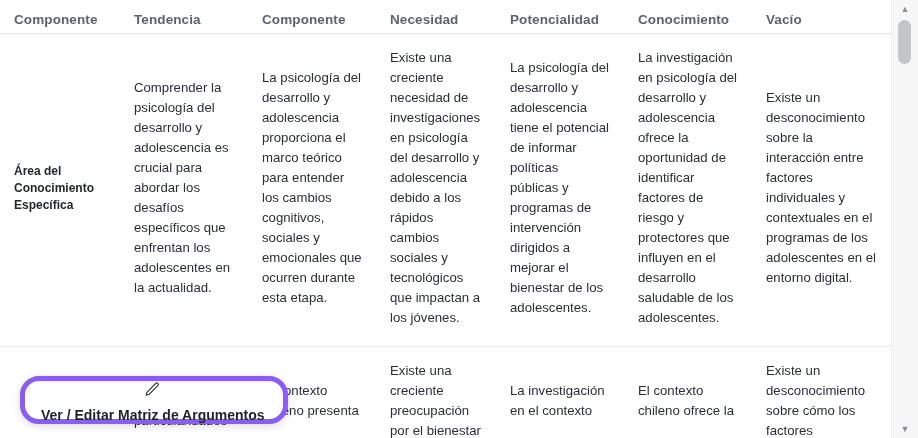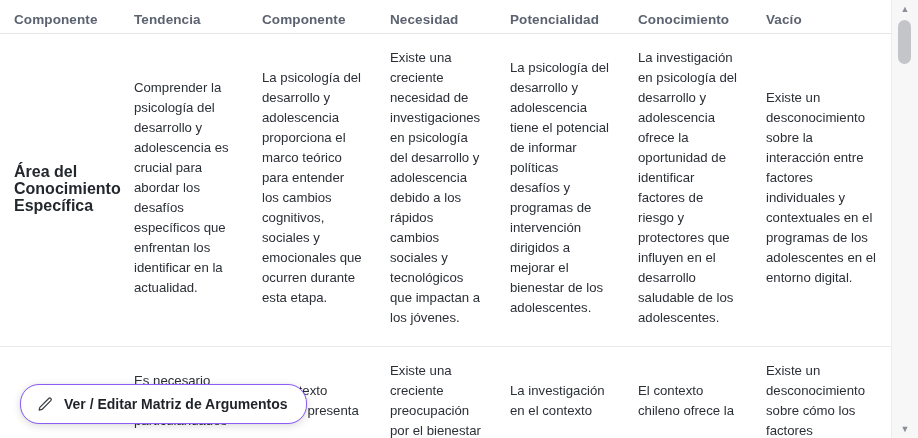--- a/index.html
+++ b/index.html
@@ -50,21 +50,21 @@
     line-height: 20px;
     color: #2b2f36;
     padding: 14px 14px 18px 14px;
     vertical-align: middle;
     border-bottom: 1px solid #e9e9eb;
     background: #ffffff;
   }
   table.matrix td.comp-cell {
     font-weight: bold;
     color: #23272e;
-    font-size: 16px;
+    font-size: 12px;
     line-height: 17px;
   }
   col.c-componente { width: 120px; }
   col.c-necesidad  { width: 128px; }
   col.c-importancia{ width: 128px; }
   col.c-tendencia  { width: 120px; }
   col.c-potencialidad { width: 128px; }
   col.c-oportunidad { width: 128px; }
   col.c-vacio { width: 140px; }
 
@@ -103,28 +103,29 @@
   .fab {
     position: absolute;
     left: 20px;
     bottom: 14px;
     height: 38px;
     display: flex;
     align-items: center;
     gap: 10px;
     padding: 0 18px 0 16px;
     background: #ffffff;
-    border: 1px solid #8b5cf6;
+    border: 5px solid #8b5cf6;
     border-radius: 19px;
     box-shadow: 0 2px 8px rgba(0,0,0,0.14), 0 0 1px rgba(0,0,0,0.16);
     font-size: 14px;
     font-weight: bold;
     color: #1f2329;
     cursor: pointer;
     white-space: nowrap;
+    flex-direction: column;
   }
   .fab .pencil {
     display: inline-flex;
     width: 17px;
     height: 17px;
     color: #3c4149;
   }
   .fab .pencil svg { width: 17px; height: 17px; }
   .fab-label { line-height: 1; }
 </style>
@@ -151,24 +152,24 @@
           <th>Componente</th>
           <th>Necesidad</th>
           <th>Potencialidad</th>
           <th>Conocimiento</th>
           <th>Vacío</th>
         </tr>
       </thead>
       <tbody>
         <tr>
           <td class="comp-cell">Área del Conocimiento Específica</td>
-          <td>Comprender la psicología del desarrollo y adolescencia es crucial para abordar los desafíos específicos que enfrentan los identificar en la actualidad.</td>
+          <td>Comprender la psicología del desarrollo y adolescencia es crucial para abordar los desafíos específicos que enfrentan los adolescentes en la actualidad.</td>
           <td>La psicología del desarrollo y adolescencia proporciona el marco teórico para entender los cambios cognitivos, sociales y emocionales que ocurren durante esta etapa.</td>
           <td>Existe una creciente necesidad de investigaciones en psicología del desarrollo y adolescencia debido a los rápidos cambios sociales y tecnológicos que impactan a los jóvenes.</td>
-          <td>La psicología del desarrollo y adolescencia tiene el potencial de informar políticas desafíos y programas de intervención dirigidos a mejorar el bienestar de los adolescentes.</td>
+          <td>La psicología del desarrollo y adolescencia tiene el potencial de informar políticas públicas y programas de intervención dirigidos a mejorar el bienestar de los adolescentes.</td>
           <td>La investigación en psicología del desarrollo y adolescencia ofrece la oportunidad de identificar factores de riesgo y protectores que influyen en el desarrollo saludable de los adolescentes.</td>
           <td>Existe un desconocimiento sobre la interacción entre factores individuales y contextuales en el programas de los adolescentes en el entorno digital.</td>
         </tr>
         <tr>
           <td class="comp-cell"></td>
           <td>Es necesario comprender las particularidades</td>
           <td>El contexto chileno presenta</td>
           <td>Existe una creciente preocupación por el bienestar</td>
           <td>La investigación en el contexto</td>
           <td>El contexto chileno ofrece la</td>

